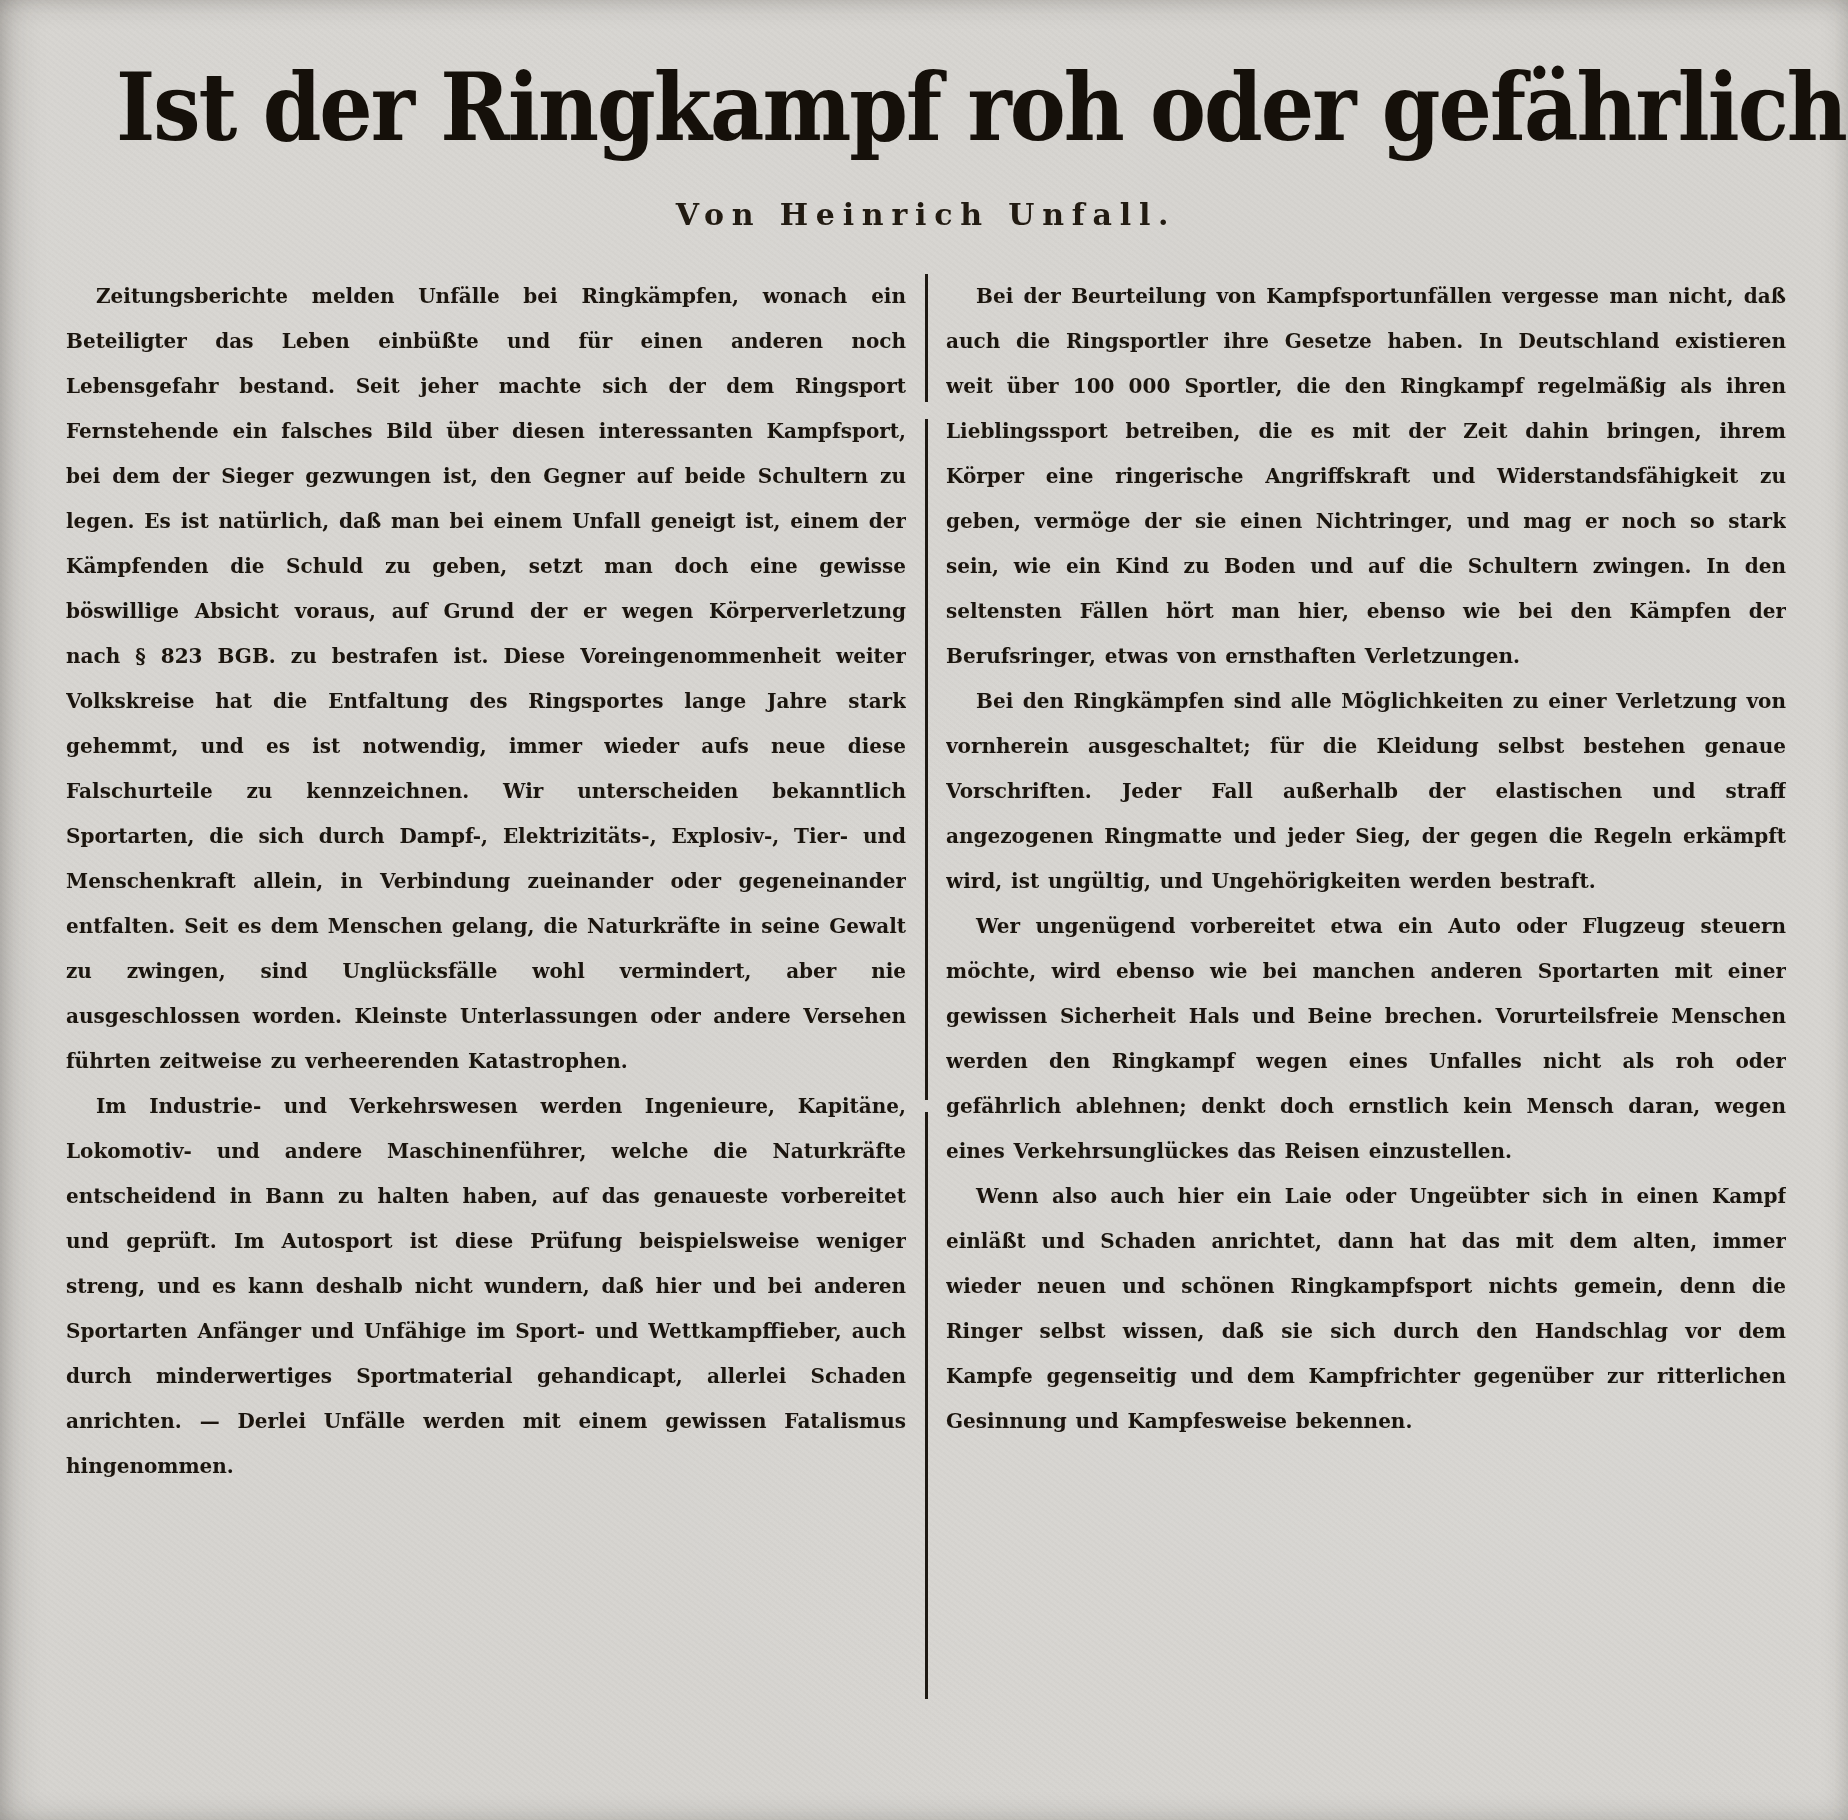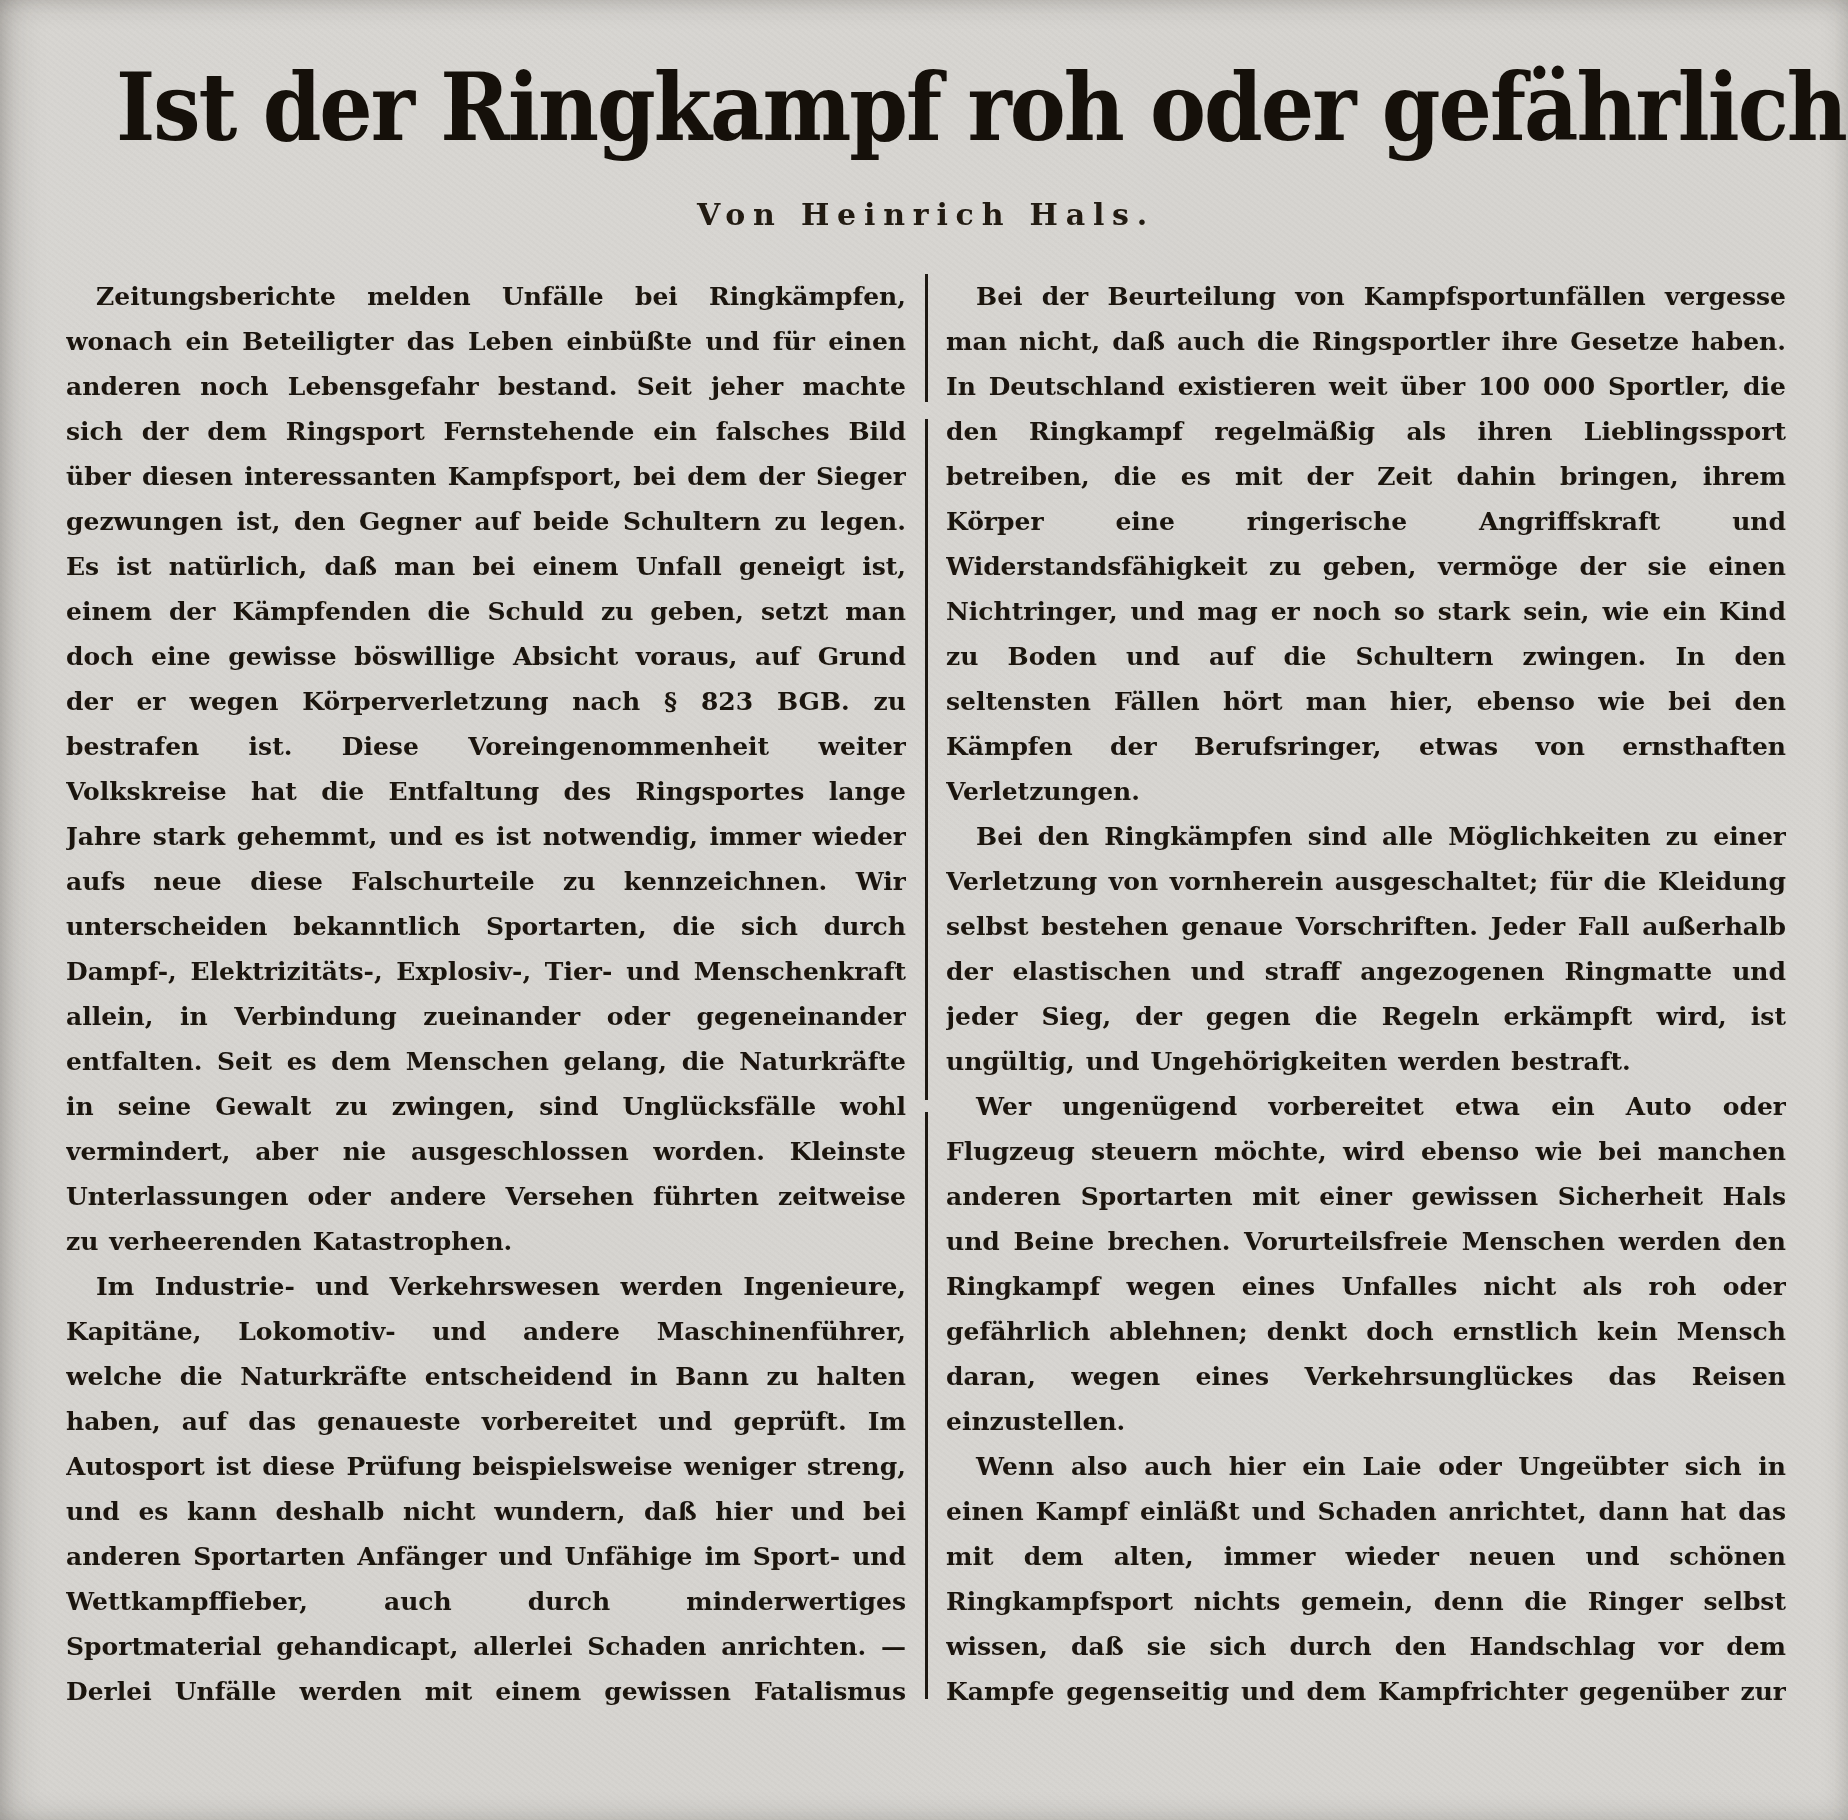--- a/index.html
+++ b/index.html
@@ -69,39 +69,39 @@
     height: 1425px;
     background: linear-gradient(
       to bottom,
       #1d1812 0 9%, rgba(29,24,18,0) 9% 10.2%,
       #1d1812 10.2% 58%, rgba(29,24,18,0) 58% 58.8%,
       #1d1812 58.8% 100%
     );
   }
   .column p {
     margin: 0;
-    font-size: 25px;
+    font-size: 20px;
     line-height: 45px;
     font-weight: 700;
     text-align: justify;
     text-indent: 30px;
     word-spacing: 0.09em;
     hyphens: auto;
     -webkit-hyphens: auto;
     color: #1b150e;
   }
 </style>
 </head>
 <body>
 
 <div class="page">
 
   <h1 class="headline">Ist der Ringkampf roh oder gefährlich?</h1>
 
-  <div class="byline">Von Heinrich Hals.</div>
+  <div class="byline">Von Heinrich Unfall.</div>
 
   <div class="columns">
 
     <div class="column" lang="de">
       <p>Zeitungsberichte melden Unfälle bei Ringkämpfen, wonach ein Beteiligter das Leben einbüßte und für einen anderen noch Lebensgefahr bestand. Seit jeher machte sich der dem Ringsport Fernstehende ein falsches Bild über diesen interessanten Kampfsport, bei dem der Sieger gezwungen ist, den Gegner auf beide Schultern zu legen. Es ist natürlich, daß man bei einem Unfall geneigt ist, einem der Kämpfenden die Schuld zu geben, setzt man doch eine gewisse böswillige Absicht voraus, auf Grund der er wegen Körperverletzung nach § 823 BGB. zu bestrafen ist. Diese Voreingenommenheit weiter Volkskreise hat die Entfaltung des Ringsportes lange Jahre stark gehemmt, und es ist notwendig, immer wieder aufs neue diese Falschurteile zu kennzeichnen. Wir unterscheiden bekanntlich Sportarten, die sich durch Dampf-, Elektrizitäts-, Explosiv-, Tier- und Menschenkraft allein, in Verbindung zueinander oder gegeneinander entfalten. Seit es dem Menschen gelang, die Naturkräfte in seine Gewalt zu zwingen, sind Unglücksfälle wohl vermindert, aber nie ausgeschlossen worden. Kleinste Unterlassungen oder andere Versehen führten zeitweise zu verheerenden Katastrophen.</p>
       <p>Im Industrie- und Verkehrswesen werden Ingenieure, Kapitäne, Lokomotiv- und andere Maschinenführer, welche die Naturkräfte entscheidend in Bann zu halten haben, auf das genaueste vorbereitet und geprüft. Im Autosport ist diese Prüfung beispielsweise weniger streng, und es kann deshalb nicht wundern, daß hier und bei anderen Sportarten Anfänger und Unfähige im Sport- und Wettkampffieber, auch durch minderwertiges Sportmaterial gehandicapt, allerlei Schaden anrichten. — Derlei Unfälle werden mit einem gewissen Fatalismus hingenommen.</p>
     </div>
 
     <div class="divider"></div>
 

